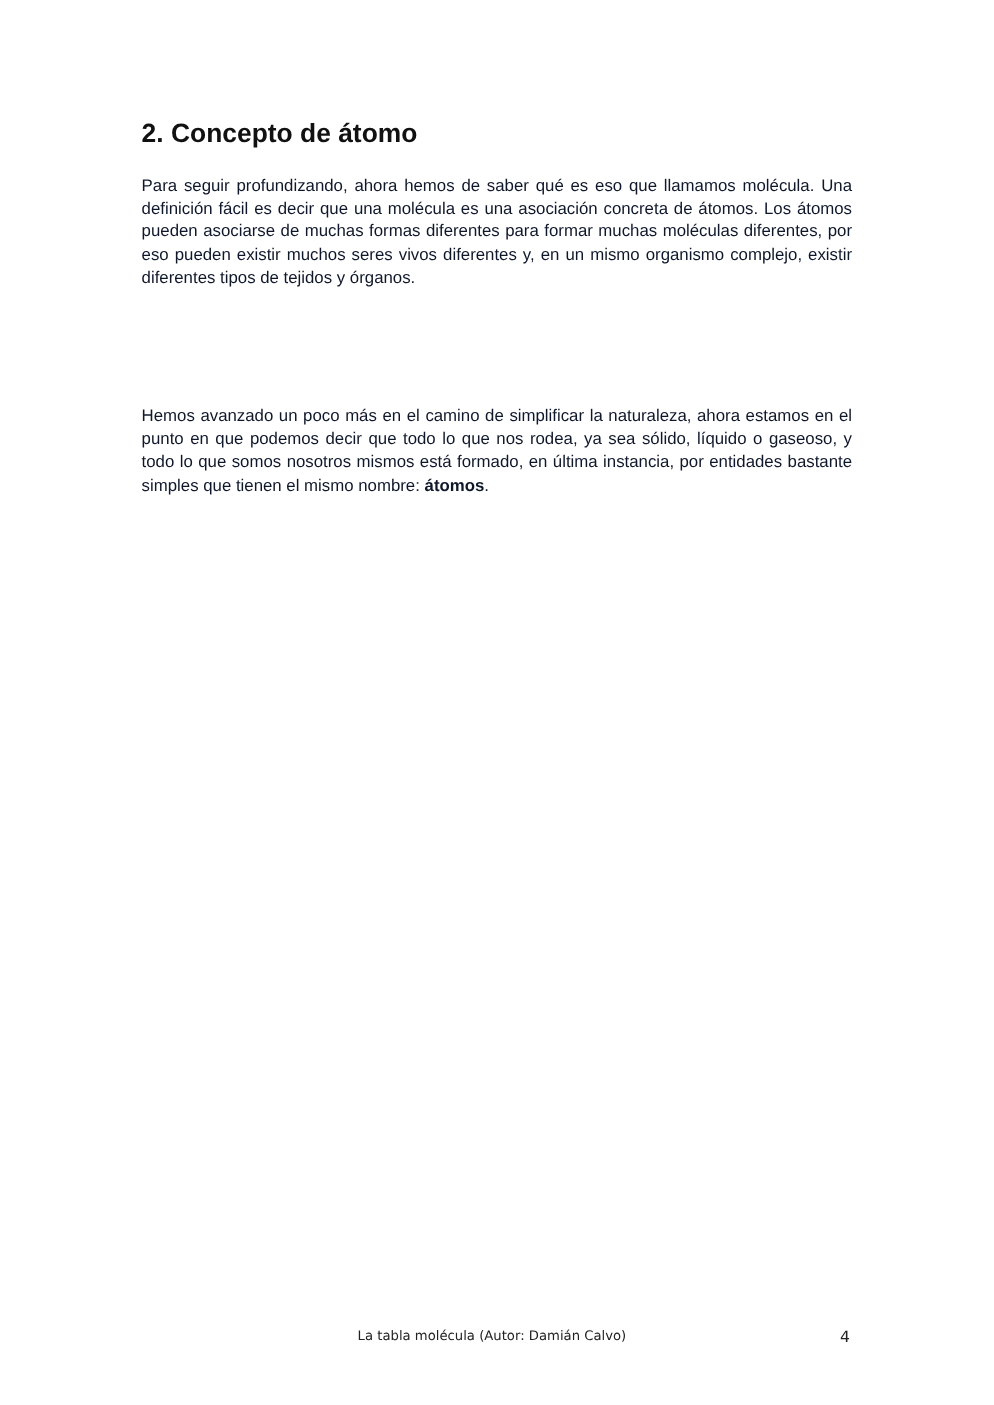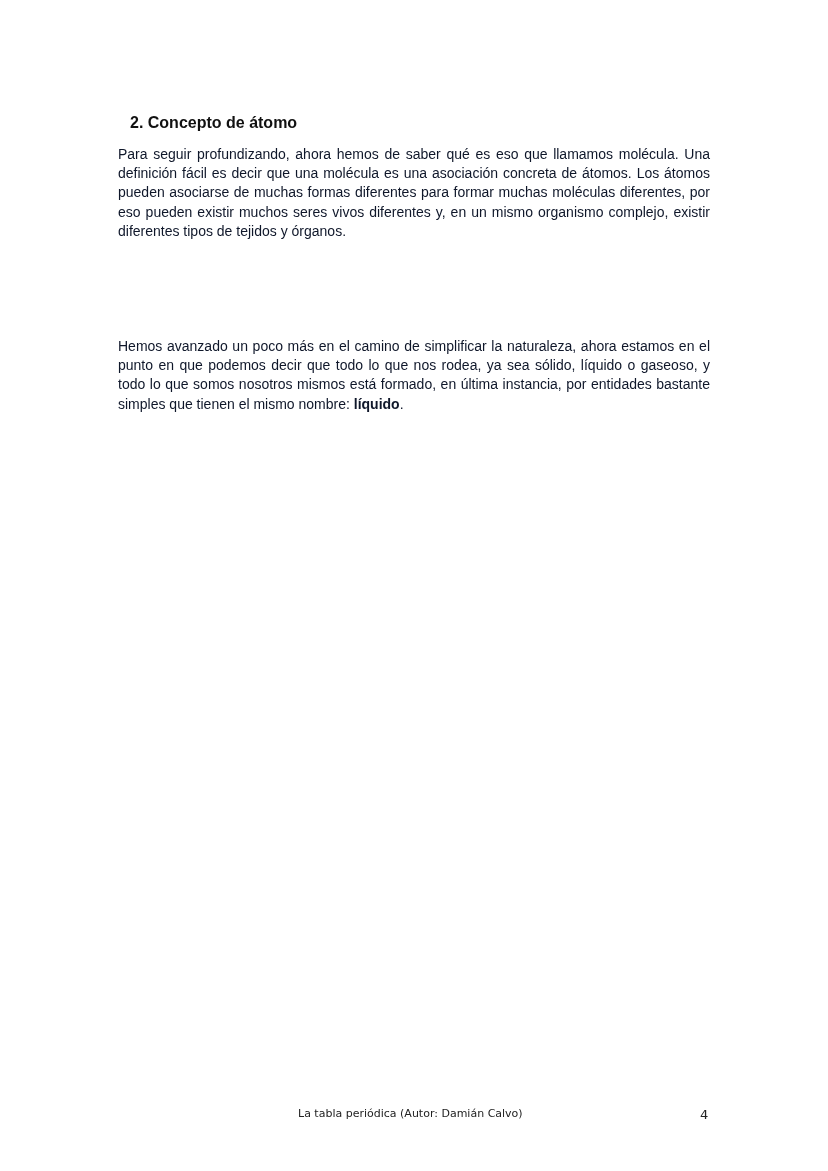--- a/index.html
+++ b/index.html
@@ -18,23 +18,23 @@
       position: absolute;
       left: 0; top: 0;
       width: 828px;
       height: 1171px;
       background: #ffffff;
     }
     .heading {
       position: absolute;
       left: 118px;
       top: 98px;
-      margin: 12px;
+      margin: 0;
       font-family: "Liberation Sans", sans-serif;
-      font-size: 16px;
+      font-size: 22px;
       font-weight: bold;
       line-height: 26px;
       color: #111111;
     }
     .body-text {
       position: absolute;
       left: 118px;
       width: 592px;
       margin: 0;
       font-family: "Liberation Sans", sans-serif;
@@ -69,18 +69,18 @@
 </head>
 <body>
 
 <div class="page">
 
   <h2 class="heading">2. Concepto de átomo</h2>
 
   <p class="body-text p1">Para seguir profundizando, ahora hemos de saber qué es eso que llamamos molécula. Una definición fácil es decir que una molécula es una asociación concreta de átomos. Los átomos pueden asociarse de muchas formas diferentes para formar muchas moléculas diferentes, por eso pueden existir muchos seres vivos diferentes y, en un mismo organismo complejo, existir diferentes tipos de tejidos y órganos.</p>
 
 
-  <p class="body-text p3"><span>Hemos avanzado un poco más en el camino de simplificar la naturaleza, ahora estamos en el punto en que podemos decir que todo lo que nos rodea, ya sea sólido, líquido o gaseoso, y todo lo que somos nosotros mismos está formado, en última instancia, por entidades bastante simples que tienen el mismo nombre: </span><span class="bold">líquido</span><span>.</span></p>
+  <p class="body-text p3"><span>Hemos avanzado un poco más en el camino de simplificar la naturaleza, ahora estamos en el punto en que podemos decir que todo lo que nos rodea, ya sea sólido, líquido o gaseoso, y todo lo que somos nosotros mismos está formado, en última instancia, por entidades bastante simples que tienen el mismo nombre: </span><span class="bold">átomos</span><span>.</span></p>
 
-  <div class="footer-text">La tabla periódica (Autor: Damián Calvo)</div>
+  <div class="footer-text">La tabla molécula (Autor: Damián Calvo)</div>
   <div class="page-number">4</div>
 
 </div>
 
 </body></html>

